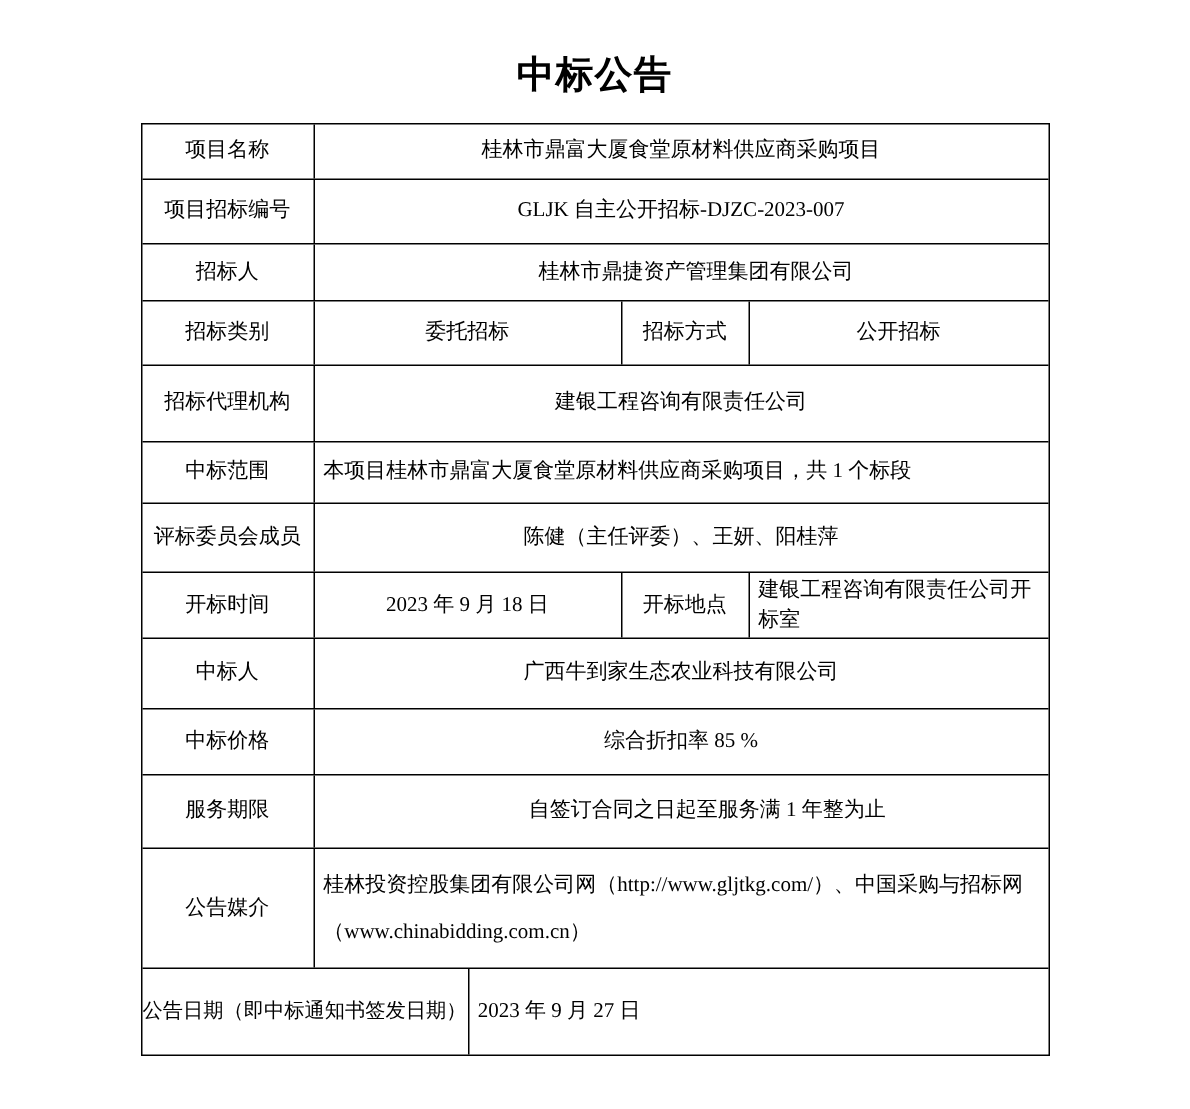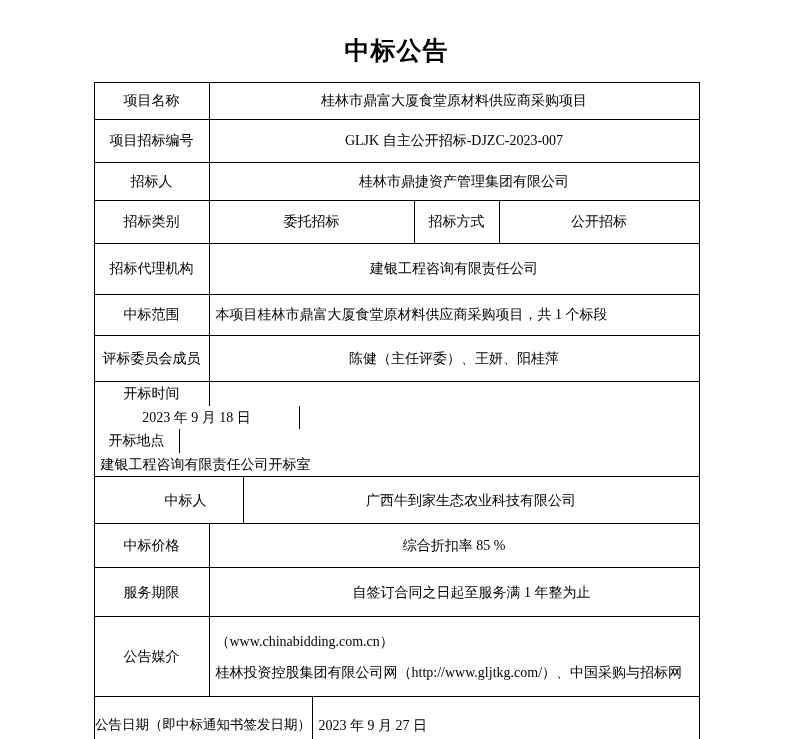--- a/index.html
+++ b/index.html
@@ -73,22 +73,22 @@
     padding: 2px 1px;
   }
   
   .h-r1  { min-height: 37px; }
   .h-r2  { min-height: 43px; }
   .h-r3  { min-height: 38px; gap: 20px; }
   .h-r4  { min-height: 43px; }
   .h-r5  { min-height: 51px; }
   .h-r6  { min-height: 41px; }
   .h-r7  { min-height: 46px; }
-  .h-r8  { min-height: 35px; flex-direction: column; }
-  .h-r9  { min-height: 47px; padding-left: 34px; }
+  .h-r8  { min-height: 35px; }
+  .h-r9  { min-height: 47px; }
   .h-r10 { min-height: 44px; }
   .h-r11 { min-height: 49px; gap: 35px; }
   .h-r12 { min-height: 80px; }
   .h-r13 { min-height: 57px; }
 </style>
 </head>
 <body>
 
 <div class="page">
 
@@ -151,22 +151,22 @@
     </div>
 
     <div class="row h-r11">
       <div class="cell label-col">服务期限</div>
       <div class="cell grow">自签订合同之日起至服务满 1 年整为止</div>
     </div>
 
     <div class="row h-r12">
       <div class="cell label-col">公告媒介</div>
       <div class="cell grow left media-cell">
+        <div class="media-line">桂林投资控股集团有限公司网（http://www.gljtkg.com/）、中国采购与招标网</div>
         <div class="media-line">（www.chinabidding.com.cn）</div>
-        <div class="media-line">桂林投资控股集团有限公司网（http://www.gljtkg.com/）、中国采购与招标网</div>
       </div>
     </div>
 
     <div class="row h-r13">
       <div class="cell wide-label">公告日期（即中标通知书签发日期）</div>
       <div class="cell grow left">2023 年 9 月 27 日</div>
     </div>
 
   </div>
 </div>

